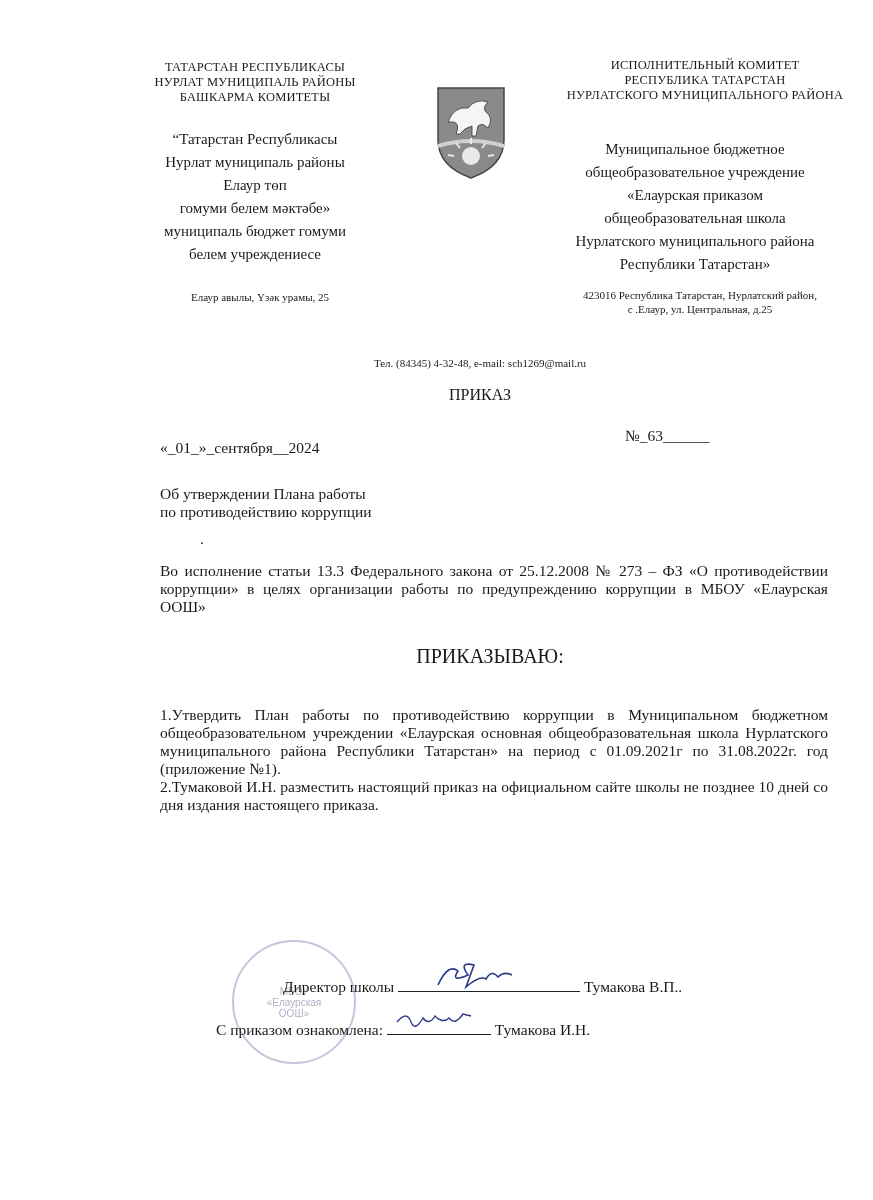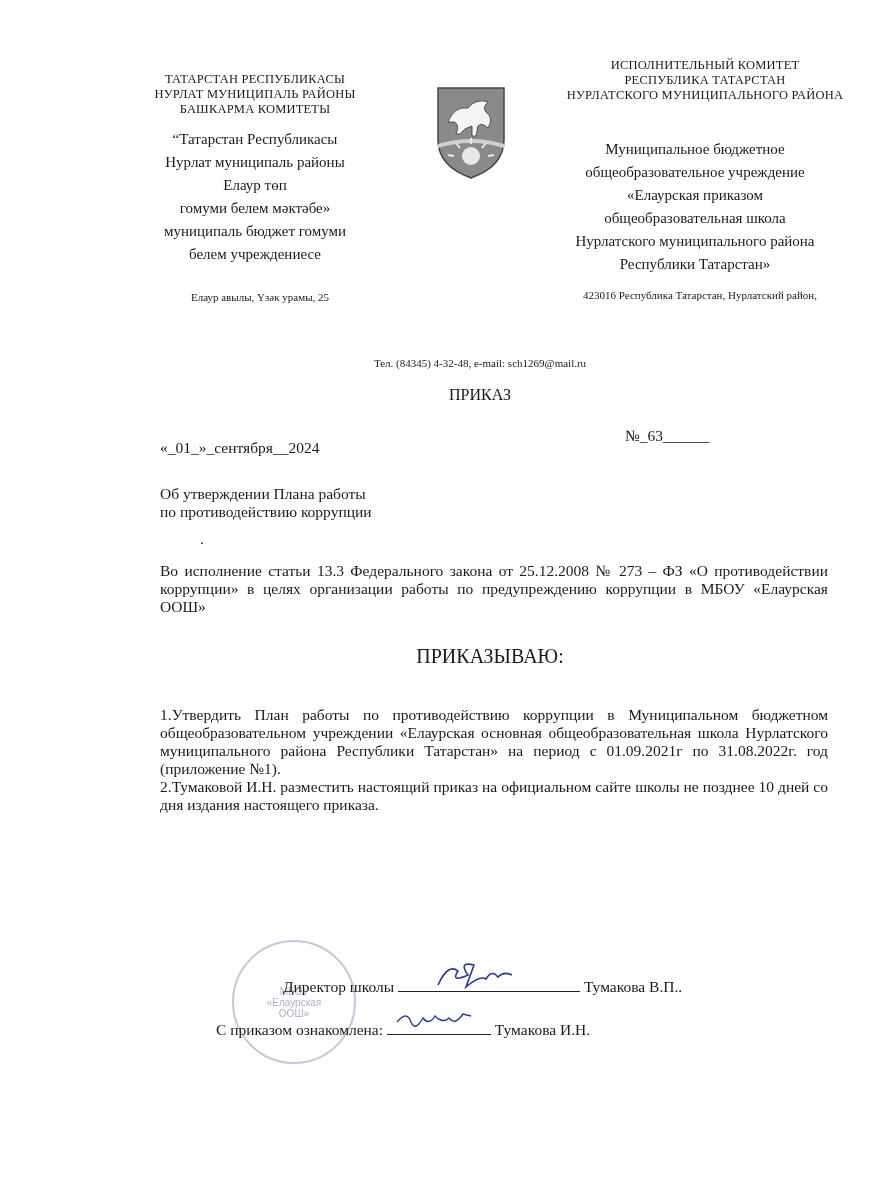--- a/index.html
+++ b/index.html
@@ -18,21 +18,21 @@
     .sigline { display: inline-block; border-bottom: 1px solid #222; vertical-align: baseline; }
     .stamp {
       width: 120px; height: 120px; border-radius: 50%;
       border: 2px solid rgba(150,150,190,0.55);
       color: rgba(120,120,160,0.6);
     }
   </style>
 </head>
 <body>
 
-<div class="abs center hdr-small" style="left:130px; top:72px; width:250px;">
+<div class="abs center hdr-small" style="left:130px; top:60px; width:250px;">
   <div>ТАТАРСТАН  РЕСПУБЛИКАСЫ</div>
   <div>НУРЛАТ МУНИЦИПАЛЬ РАЙОНЫ</div>
   <div>БАШКАРМА КОМИТЕТЫ</div>
 </div>
 <div class="abs center hdr-big" style="left:105px; top:128px; width:300px;">
   <div>“Татарстан Республикасы</div>
   <div>Нурлат муниципаль районы</div>
   <div>Елаур  төп</div>
   <div>гомуми белем мәктәбе»</div>
   <div>муниципаль  бюджет гомуми</div>
@@ -66,20 +66,21 @@
 <div class="abs center hdr-big" style="left:525px; top:138px; width:340px;">
   <div>Муниципальное бюджетное</div>
   <div>общеобразовательное учреждение</div>
   <div>«Елаурская приказом</div>
   <div>общеобразовательная школа</div>
   <div>Нурлатского муниципального района</div>
   <div>Республики Татарстан»</div>
 </div>
 <div class="abs center addr" style="left:550px; top:288px; width:300px;">
   <div>423016 Республика Татарстан, Нурлатский район,</div>
+  <div>с .Елаур,  ул. Центральная, д.25</div>
 </div>
 
 <div class="abs center addr" style="left:230px; top:356px; width:500px;">Тел. (84345) 4-32-48,  e-mail: sch1269@mail.ru</div>
 
 <div class="abs center" style="left:380px; top:386px; width:200px; font-size:16px;">ПРИКАЗ</div>
 
 <div class="abs body-text" style="left:160px; top:427px;margin-top:12px;">«_01_»_сентября__2024</div>
 <div class="abs body-text" style="left:625px; top:427px;">№_63______</div>
 
 <div class="abs body-text" style="left:160px; top:485px;">

